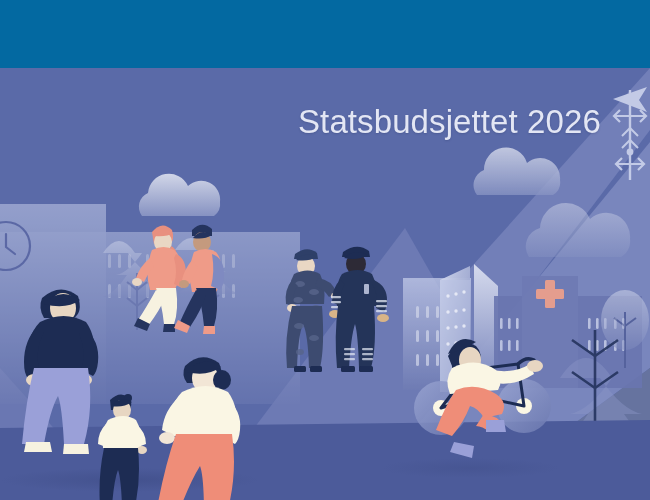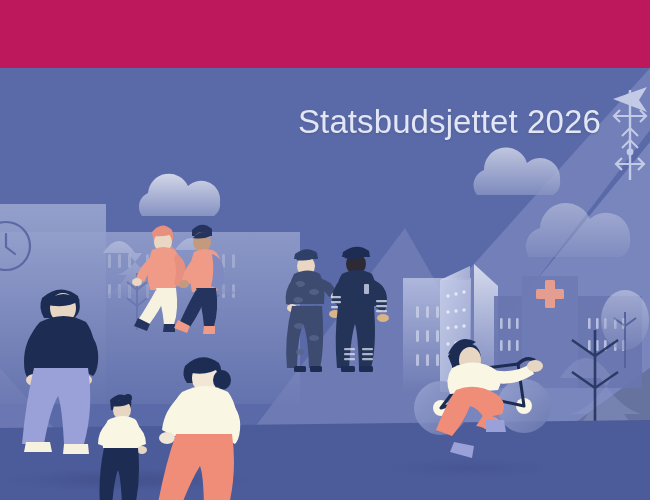--- a/index.html
+++ b/index.html
@@ -1,17 +1,17 @@
 <!DOCTYPE html>
 <html><head>
 <meta charset="utf-8">
 <style>
   html,body{margin:0;padding:0;background:#ffffff;}
   body{width:650px;height:500px;overflow:hidden;font-family:"Liberation Sans",sans-serif;}
-  #stage{position:relative;width:650px;height:500px;background:#be185d;overflow:hidden;}
+  #stage{position:relative;width:650px;height:500px;background:#0369a1;overflow:hidden;}
 
   
   #illo{
     position:absolute;left:0;top:68px;width:650px;height:432px;
     background:#5a6aa8;overflow:hidden;
   }
   #illo svg{display:block;width:650px;height:432px;}
 
   
   #title{

